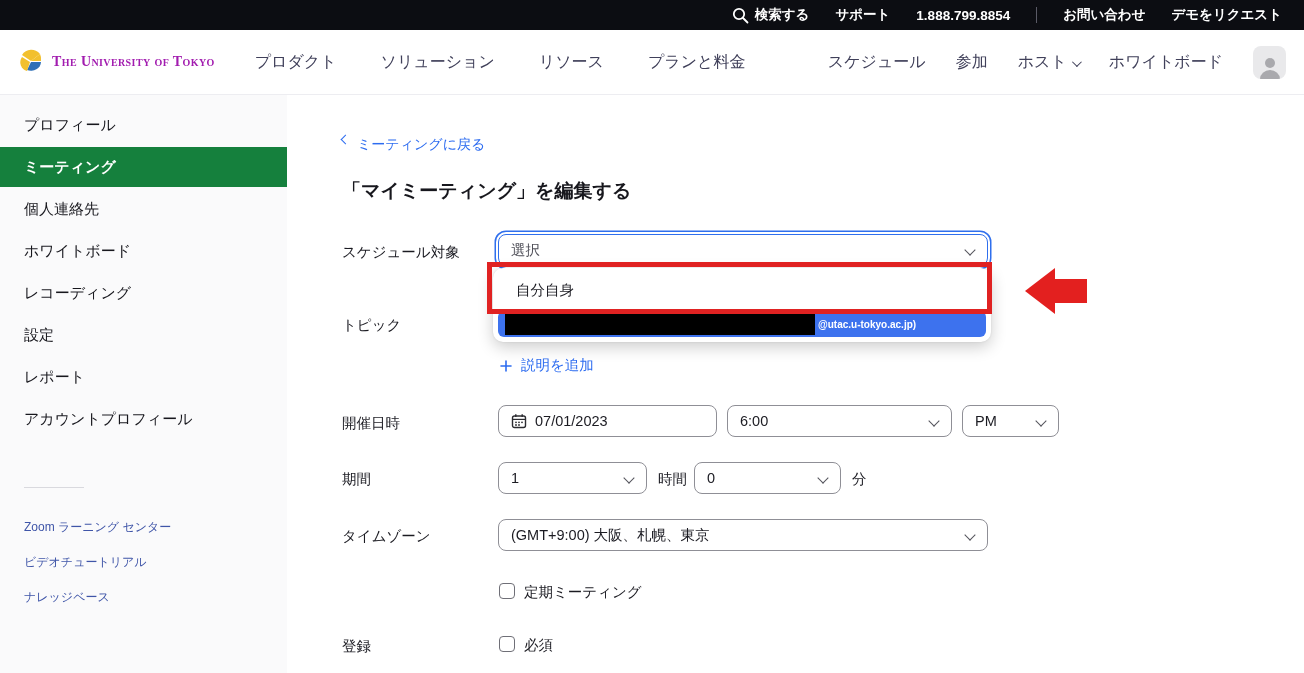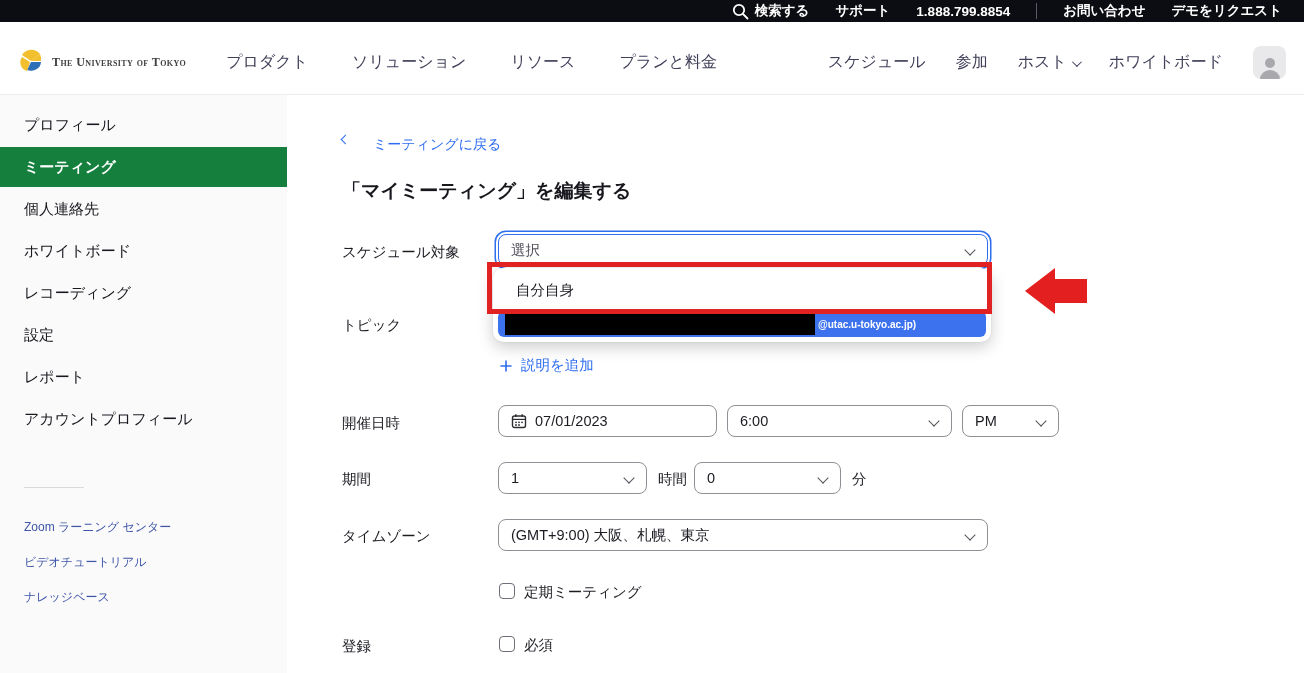--- a/index.html
+++ b/index.html
@@ -1,53 +1,53 @@
 <!DOCTYPE html>
 <html><head>
 <meta charset="utf-8">
 <style>
   * { margin:0; padding:0; box-sizing:border-box; }
   html,body { width:1304px; height:673px; }
   body { font-family:"Liberation Sans","DejaVu Sans",sans-serif; background:#fff; overflow:hidden; }
   #page { position:relative; width:1304px; height:673px; background:#fff; }
 
   
-  .topbar { position:absolute; left:0; top:0; width:1304px; height:22px; background:#0c0d12;
+  .topbar { position:absolute; left:0; top:0; width:1304px; height:30px; background:#0c0d12;
             display:flex; align-items:center; justify-content:flex-end; gap:26px; padding-right:22px;
             color:#fff; font-size:13.5px; font-weight:bold; }
   .topbar .tb-item { display:flex; align-items:center; gap:6px; cursor:pointer; white-space:nowrap; }
   .tb-divider { width:1px; height:16px; background:#5a5a66; }
 
   
   .navbar { position:absolute; left:0; top:30px; width:1304px; height:65px; background:#fff;
             border-bottom:1px solid #ededf1; display:flex; align-items:center; padding:0 18px; }
   .logo { display:flex; align-items:center; gap:7px; margin-right:40px; }
   .logo-text { font-family:"Liberation Serif","DejaVu Serif",serif; font-variant:small-caps;
-               font-size:12px; letter-spacing:.4px; color:#404040; font-weight:bold; white-space:nowrap;text-align:center; }
+               font-size:14px; letter-spacing:.4px; color:#a21caf; font-weight:bold; white-space:nowrap;text-align:center; }
   .nav-links { display:flex; align-items:center; gap:44px; }
   .nav-link { font-size:16px; color:#40405a; font-weight:500; cursor:pointer; white-space:nowrap; }
   .nav-right { margin-left:auto; display:flex; align-items:center; gap:30px; }
   .chev-sm { display:inline-block; width:7px; height:7px; border-right:1.6px solid #40405a;
              border-bottom:1.6px solid #40405a; transform:rotate(45deg) translateY(-2px); margin-left:5px; }
   .avatar { width:33px; height:33px; border-radius:8px; background:#e9e9eb; display:flex;
             align-items:flex-end; justify-content:center; overflow:hidden; cursor:pointer; }
 
   
   .sidebar { position:absolute; left:0; top:95px; width:287px; height:578px; background:#fafafb; }
   .side-list { padding-top:10px; }
   .side-item { height:40px; margin-bottom:2px; display:flex; align-items:center; padding-left:24px;
                font-size:15px; color:#17171d; font-weight:500; cursor:pointer; }
   .side-item.active { background:#15803d; color:#fff; font-weight:bold; }
   .side-divider { width:60px; height:1px; background:#d9d9de; margin:48px 0 22px 24px; }
   .side-link { display:block; padding:9px 0 9px 24px; font-size:12px; color:#3f55a8; font-weight:500;
                cursor:pointer; }
 
   
   .back-link { position:absolute; left:342px; top:136px; color:#2d6cf0; font-size:14px; font-weight:500;
-               display:flex; align-items:flex-start; gap:24px; cursor:pointer; }
+               display:flex; align-items:flex-start; gap:8px; cursor:pointer; }
   .chev-left { display:inline-block; width:7px; height:7px; border-left:1.8px solid #2d6cf0;
                border-bottom:1.8px solid #2d6cf0; transform:rotate(45deg); }
   .page-title { position:absolute; left:342px; top:178px; font-size:19px; font-weight:bold; color:#17171d; }
 
   .form-label { position:absolute; left:342px; font-size:14.5px; color:#1b1b22; }
 
   .select, .text-input { position:absolute; height:32px; background:#fff; border:1px solid #8f8f96;
             border-radius:8px; display:flex; align-items:center; padding:0 12px; font-size:14.5px;
             color:#1b1b22; cursor:pointer; }
   .select .chev-dn { position:absolute; right:13px; top:11px; width:8px; height:8px;

